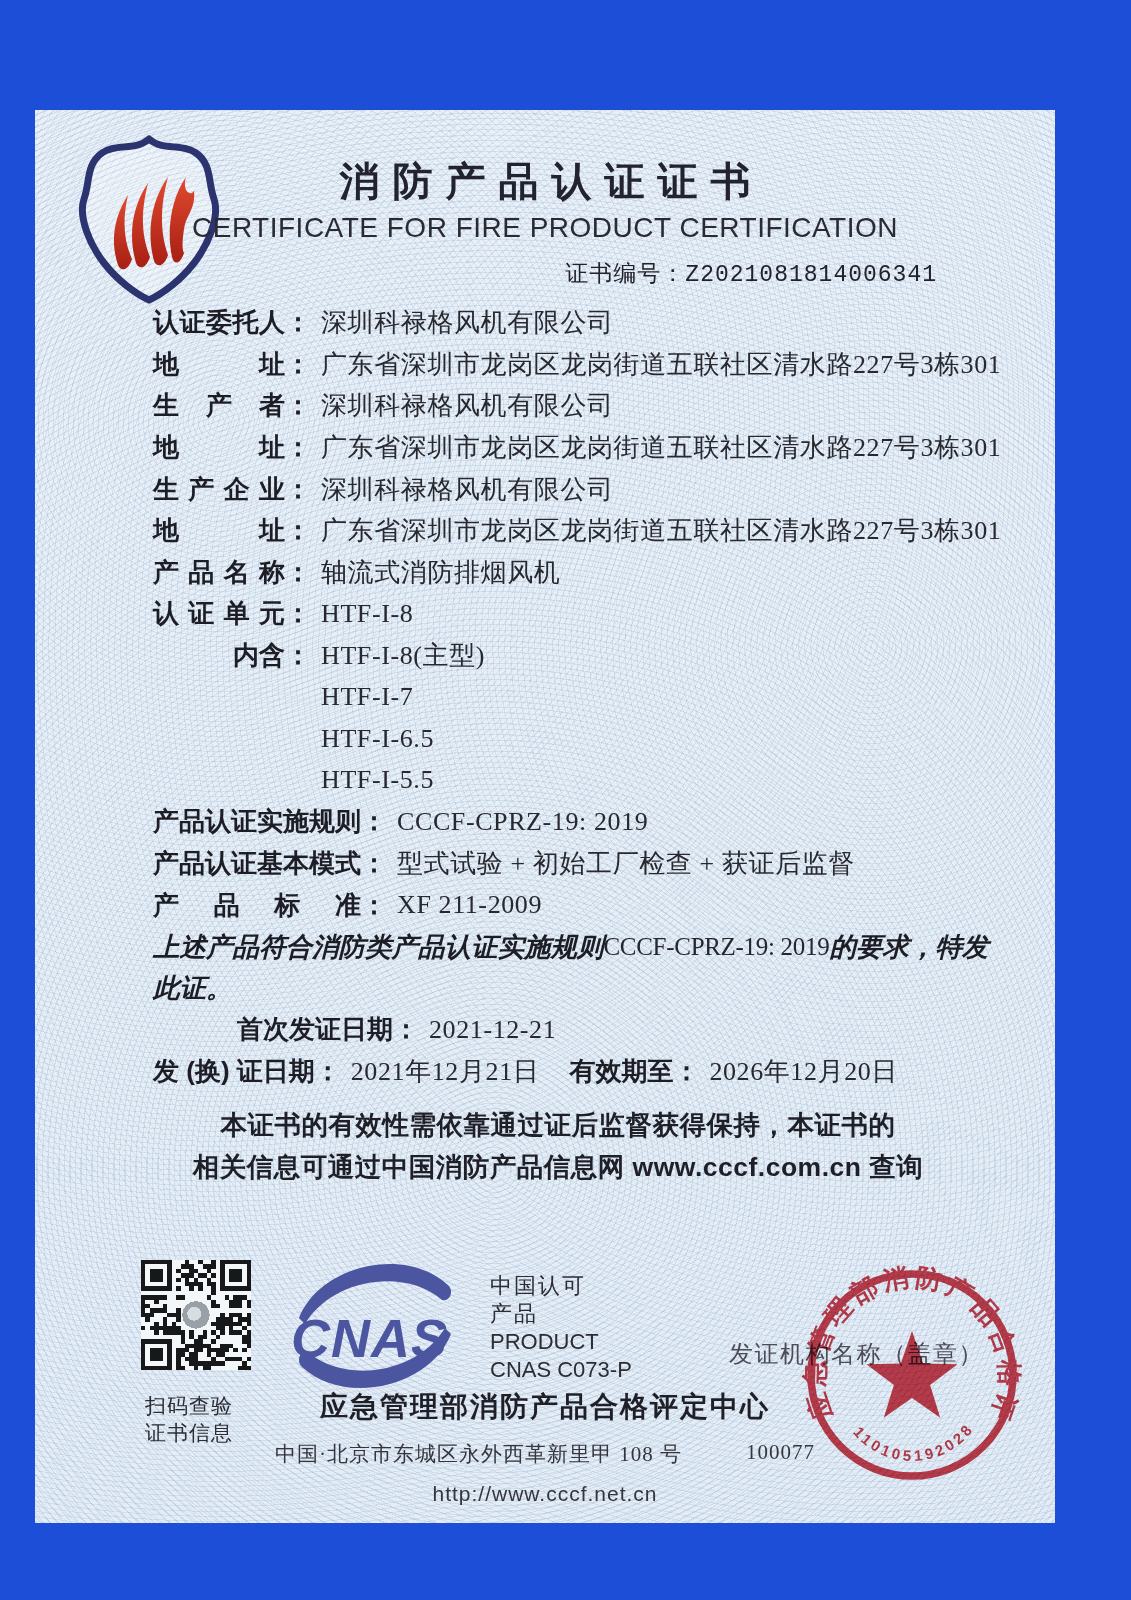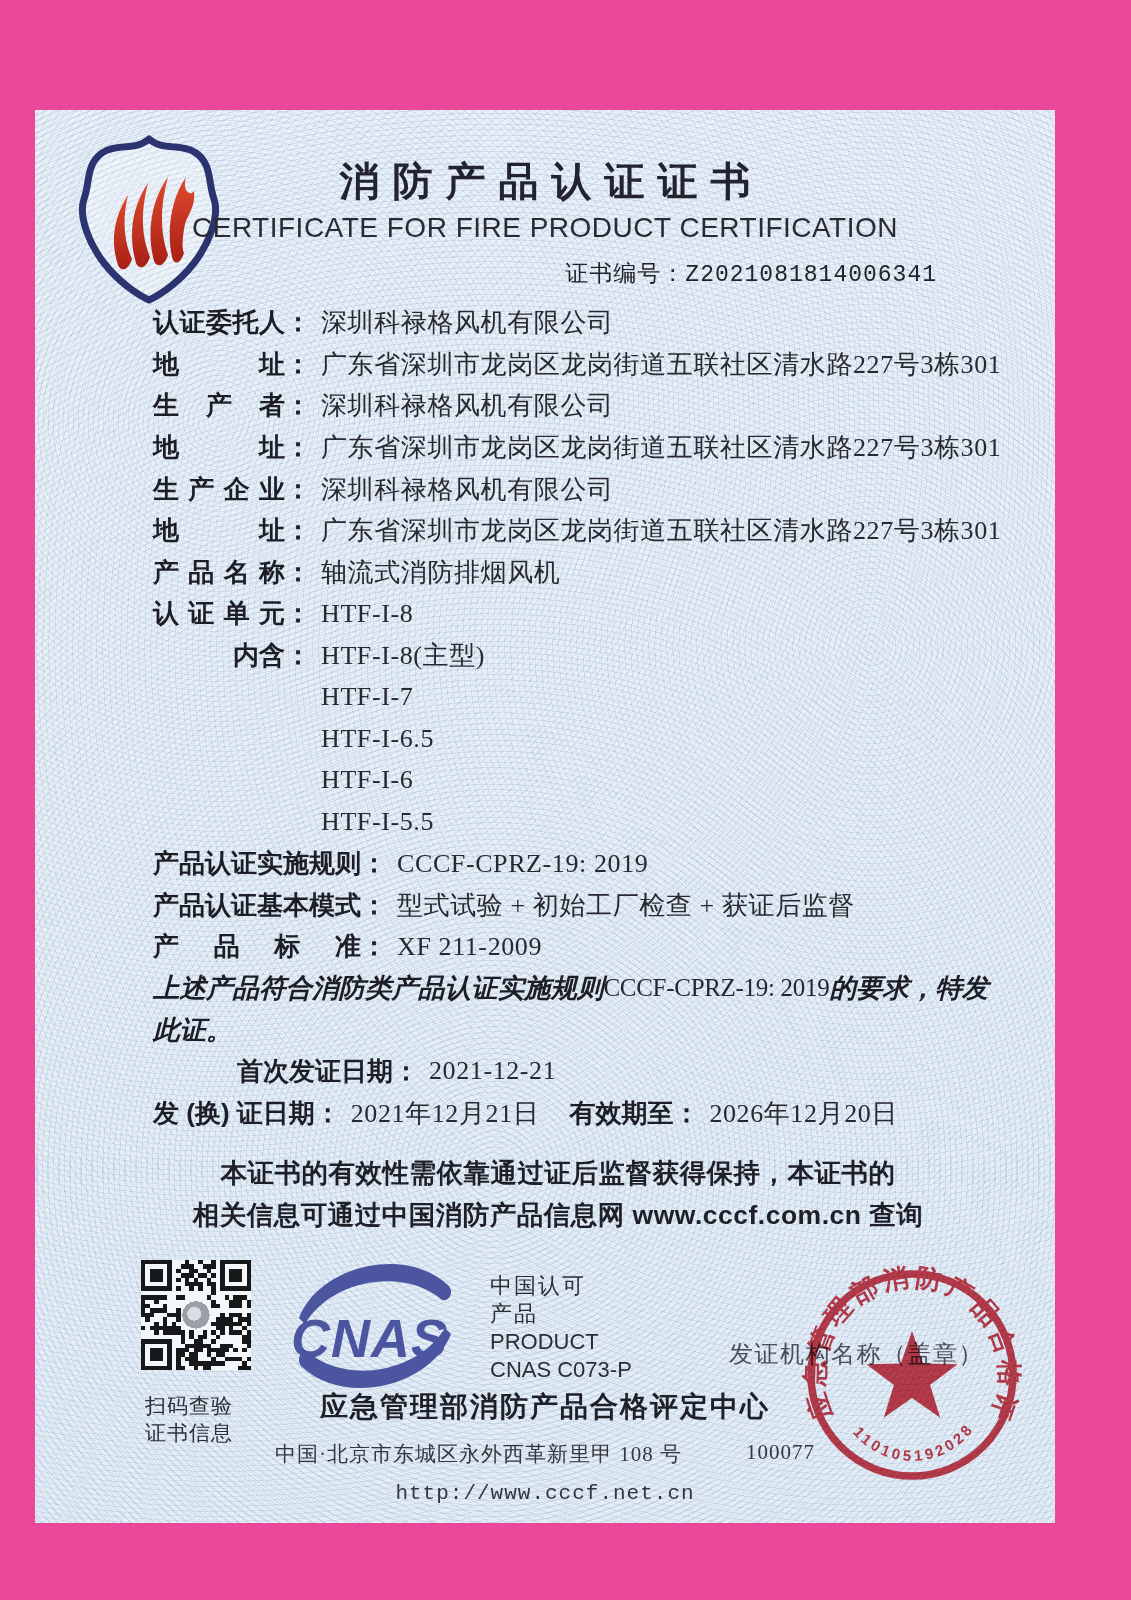--- a/index.html
+++ b/index.html
@@ -1,17 +1,17 @@
 <!DOCTYPE html>
 <html><head>
 <meta charset="utf-8">
 <style>
   html,body{margin:0;padding:0;background:#fbfbf9;width:1131px;height:1600px;overflow:hidden;}
   *{box-sizing:border-box;}
-  .scan{position:relative;width:1131px;height:1600px;background:#ec4899;}
+  .scan{position:relative;width:1131px;height:1600px;background:#1d4ed8;}
   .paper{
     position:absolute;left:35px;top:110px;width:1020px;height:1413px;
     background:
       repeating-radial-gradient(circle at 18% 22%, rgba(125,158,198,.18) 0 1px, rgba(255,255,255,0) 1px 5px),
       repeating-radial-gradient(circle at 82% 38%, rgba(125,158,198,.18) 0 1px, rgba(255,255,255,0) 1px 6px),
       repeating-radial-gradient(circle at 45% 75%, rgba(125,158,198,.20) 0 1.2px, rgba(255,255,255,0) 1.2px 5.5px),
       linear-gradient(#e9f0f7,#e4ecf5);
     color:#26262e;
     font-family:"Liberation Sans","DejaVu Sans",sans-serif;
   }
@@ -28,36 +28,36 @@
   .lbl.wide{width:208px;}
   .lbl.end{justify-content:flex-end;}
   .colon{font-weight:bold;color:#1d1d25;flex:none;}
   .colon.hide{visibility:hidden;}
   .val{font-family:"Liberation Serif","DejaVu Serif",serif;margin-left:10px;letter-spacing:.6px;color:#28282f;}
   .tlbl{font-weight:bold;color:#1d1d25;flex:none;}
   .slbl{font-weight:bold;color:#1d1d25;font-size:26.5px;font-style:italic;}
   .sval{font-family:"Liberation Serif","DejaVu Serif",serif;font-size:25px;letter-spacing:-0.3px;}
   .note-row{height:42px;display:flex;align-items:center;justify-content:center;
     font-weight:bold;font-size:26.5px;color:#1f1f27;letter-spacing:.5px;}
-  .notes{margin-top:18px;}
+  .notes{margin-top:12px;}
   
   .qr{position:absolute;left:106px;top:1150px;width:110px;height:110px;}
   .qr-caption{position:absolute;left:110px;top:1282px;font-size:21px;line-height:27px;color:#2c2c33;letter-spacing:1px;}
   .cnas{position:absolute;left:250px;top:1142px;width:180px;height:148px;}
   .accred{position:absolute;left:455px;top:1162px;font-size:22px;line-height:28px;color:#2c2c33;}
   .accred .cnline{font-family:"Liberation Serif","DejaVu Serif",serif;letter-spacing:2px;}
   .issuer{position:absolute;left:694px;top:1228px;font-family:"Liberation Serif","DejaVu Serif",serif;
     font-size:24px;color:#4c4c58;letter-spacing:1.5px;white-space:nowrap;}
   .stamp{position:absolute;left:762px;top:1150px;width:230px;height:230px;mix-blend-mode:multiply;opacity:.93;}
   .orgname{position:absolute;left:0;top:1278px;width:100%;text-align:center;
     font-weight:bold;font-size:28px;color:#1f1f27;letter-spacing:2px;}
   .orgaddr{position:absolute;left:0;top:1330px;width:100%;display:flex;justify-content:center;gap:64px;
     font-family:"Liberation Serif","DejaVu Serif",serif;font-size:21px;color:#35353d;letter-spacing:1px;}
   .orgsite{position:absolute;left:0;top:1372px;width:100%;text-align:center;
-    font-family:Liberation Mono, monospace;font-size:21px;color:#35353d;letter-spacing:1px;}
+    font-family:Liberation Sans, sans-serif;font-size:21px;color:#35353d;letter-spacing:1px;}
 </style>
 </head>
 <body>
 
 <div class="scan">
   <div class="paper">
 
     <svg class="logo" viewBox="0 0 152 176">
       <defs>
         <linearGradient id="fg" x1="0" y1="0" x2="0" y2="1">
@@ -160,25 +160,20 @@
         </div>
         <div class="row">
           <span class="lbl end"></span>
           <span class="colon hide">：</span>
           <span class="val">HTF-I-7</span>
         </div>
         <div class="row">
           <span class="lbl end"></span>
           <span class="colon hide">：</span>
           <span class="val">HTF-I-6.5</span>
-        </div>
-        <div class="row">
-          <span class="lbl end"></span>
-          <span class="colon hide">：</span>
-          <span class="val">HTF-I-6</span>
         </div>
         <div class="row">
           <span class="lbl end"></span>
           <span class="colon hide">：</span>
           <span class="val">HTF-I-5.5</span>
         </div>
         <div class="row">
           <span class="tlbl">产品认证实施规则：</span>
           <span class="val">CCCF-CPRZ-19: 2019</span>
         </div>

